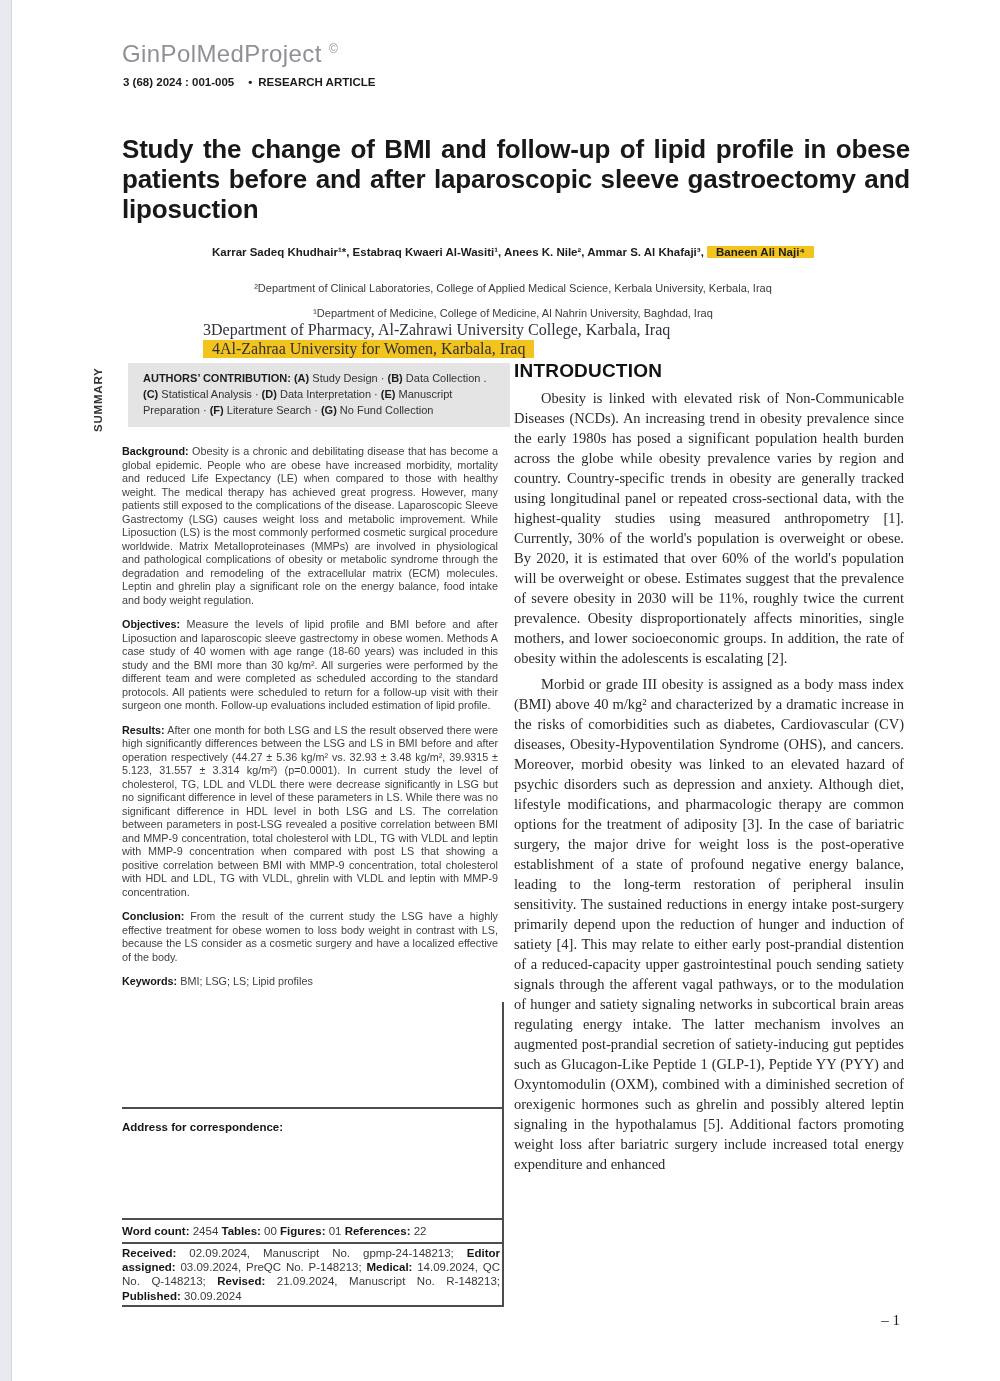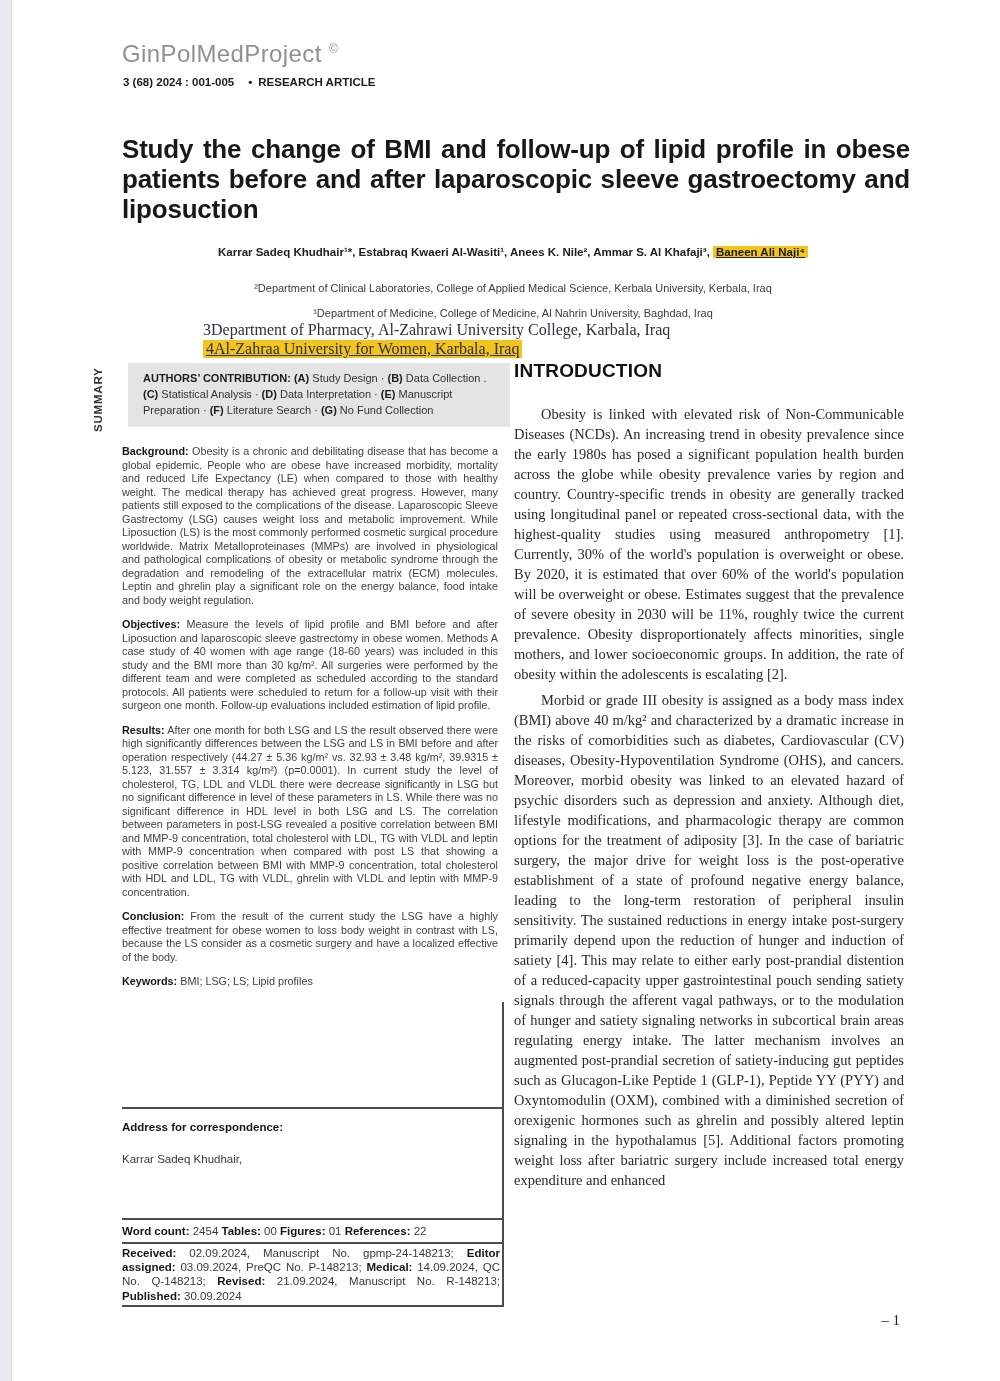--- a/index.html
+++ b/index.html
@@ -16,21 +16,21 @@
   .logo sup { font-size:12px; color:#8f9095; }
   .issue-line { position:absolute; left:123px; top:76px; font-size:11.5px; font-weight:700; color:#1c1c1c; }
   .issue-line .bullet { margin:0 6px 0 14px; }
 
   
   .article-title { position:absolute; left:122px; top:134px; width:788px;
     font-size:26px; line-height:30px; font-weight:600; color:#181818;
     text-align:justify; letter-spacing:-0.2px; }
   .authors { position:absolute; left:113px; top:246px; width:800px; text-align:center;
     font-size:11.5px; font-weight:700; color:#1d1d1d; }
-  .hl { background:#F2C41D; padding:0 3px;text-decoration:underline; }
+  .hl { background:#F2C41D; padding:0 9px; }
   .aff { position:absolute; left:113px; width:800px; text-align:center; font-size:11px; color:#3a3a3a; }
   .aff1 { top:265px;margin-top:42px; } .aff2 { top:282px; }
   .aff-serif { position:absolute; left:203px; font-family:"Liberation Serif", serif;
     font-size:16px; color:#30303a; text-align:left; width:auto;margin-top:20px; }
   .aff3 { top:301px; } .aff4 { top:320px; }
 
   
   .summary-label { position:absolute; left:92px; top:360px; height:72px;
     writing-mode:vertical-rl; transform:rotate(180deg);
     font-size:11.5px; font-weight:700; letter-spacing:0.8px; color:#333; }
@@ -54,21 +54,21 @@
     font-size:11.5px; line-height:15.5px; color:#3a3a3a; }
   .counts { position:absolute; left:122px; top:1225px; width:382px; font-size:11.5px; color:#3a3a3a; }
   .counts b { color:#161616; }
   .dates { position:absolute; left:122px; top:1246px; width:378px; font-size:11.5px;
     line-height:14.2px; color:#3a3a3a; text-align:justify; }
   .dates b { color:#161616; }
 
   
   .intro-heading { position:absolute; left:514px; top:360px; font-size:19px;
     font-weight:700; color:#121212; letter-spacing:0.2px; }
-  .intro-body { position:absolute; left:514px; top:404px; width:390px; height:920px;
+  .intro-body { position:absolute; left:514px; top:388px; width:390px; height:920px;
     overflow:hidden; font-family:"Liberation Serif", serif; font-size:14.5px;
     line-height:20px; color:#292929; text-align:justify; }
   .intro-body p { margin:0 0 6px 0; text-indent:27px; }
 
   .page-number { position:absolute; left:820px; top:1312px; width:80px; text-align:right;
     font-family:"Liberation Serif", serif; font-size:15px; color:#222; }
 </style>
 </head>
 <body>
 
@@ -96,21 +96,20 @@
   <p><b>Objectives:</b><span> Measure the levels of lipid profile and BMI before and after Liposuction and laparoscopic sleeve gastrectomy in obese women. Methods A case study of 40 women with age range (18-60 years) was included in this study and the BMI more than 30 kg/m². All surgeries were performed by the different team and were completed as scheduled according to the standard protocols. All patients were scheduled to return for a follow-up visit with their surgeon one month. Follow-up evaluations included estimation of lipid profile.</span></p>
   <p><b>Results:</b><span> After one month for both LSG and LS the result observed there were high significantly differences between the LSG and LS in BMI before and after operation respectively (44.27 ± 5.36 kg/m² vs. 32.93 ± 3.48 kg/m², 39.9315 ± 5.123, 31.557 ± 3.314 kg/m²) (p=0.0001). In current study the level of cholesterol, TG, LDL and VLDL there were decrease significantly in LSG but no significant difference in level of these parameters in LS. While there was no significant difference in HDL level in both LSG and LS. The correlation between parameters in post-LSG revealed a positive correlation between BMI and MMP-9 concentration, total cholesterol with LDL, TG with VLDL and leptin with MMP-9 concentration when compared with post LS that showing a positive correlation between BMI with MMP-9 concentration, total cholesterol with HDL and LDL, TG with VLDL, ghrelin with VLDL and leptin with MMP-9 concentration.</span></p>
   <p><b>Conclusion:</b><span> From the result of the current study the LSG have a highly effective treatment for obese women to loss body weight in contrast with LS, because the LS consider as a cosmetic surgery and have a localized effective of the body.</span></p>
   <p class="kw"><b>Keywords:</b><span> BMI; LSG; LS; Lipid profiles</span></p>
 </div>
 
 <div class="vrule"></div>
 <div class="hrule hr-a"></div>
 <div class="corr-heading">Address for correspondence:</div>
 <div class="corr-body">
-  <div>Karrar Sadeq Khudhair,</div>
 </div>
 <div class="hrule hr-b"></div>
 <div class="counts"><b>Word count: </b><span>2454 </span><b>Tables: </b><span>00 </span><b>Figures: </b><span>01 </span><b>References: </b><span>22</span></div>
 <div class="hrule hr-c"></div>
 <div class="dates"><b>Received: </b><span>02.09.2024, Manuscript No. gpmp-24-148213; </span><b>Editor assigned: </b><span>03.09.2024, PreQC No. P-148213; </span><b>Medical: </b><span>14.09.2024, QC No. Q-148213; </span><b>Revised: </b><span>21.09.2024, Manuscript No. R-148213; </span><b>Published: </b><span>30.09.2024</span></div>
 <div class="hrule hr-d"></div>
 
 <div class="intro-heading">INTRODUCTION</div>
 <div class="intro-body">
   <p>Obesity is linked with elevated risk of Non-Communicable Diseases (NCDs). An increasing trend in obesity prevalence since the early 1980s has posed a significant population health burden across the globe while obesity prevalence varies by region and country. Country-specific trends in obesity are generally tracked using longitudinal panel or repeated cross-sectional data, with the highest-quality studies using measured anthropometry [1]. Currently, 30% of the world's population is overweight or obese. By 2020, it is estimated that over 60% of the world's population will be overweight or obese. Estimates suggest that the prevalence of severe obesity in 2030 will be 11%, roughly twice the current prevalence. Obesity disproportionately affects minorities, single mothers, and lower socioeconomic groups. In addition, the rate of obesity within the adolescents is escalating [2].</p>

